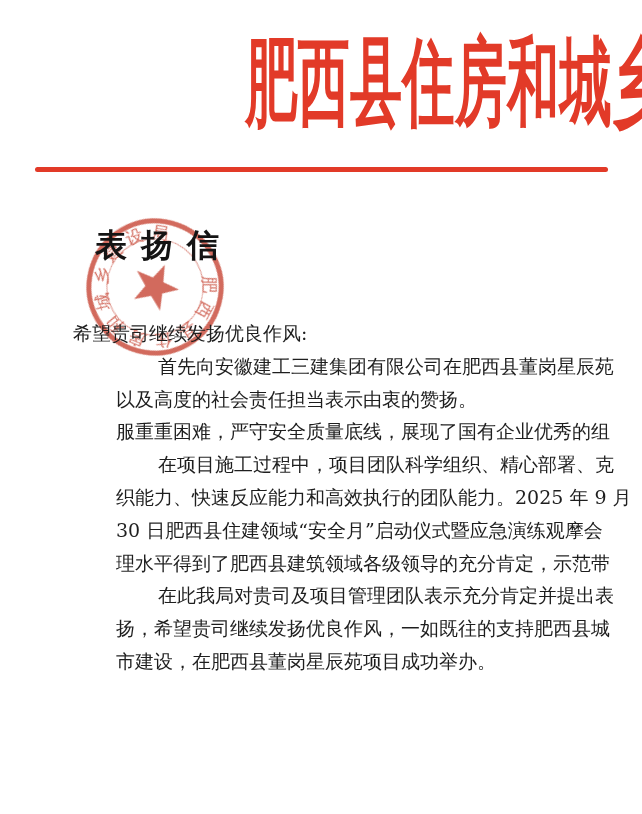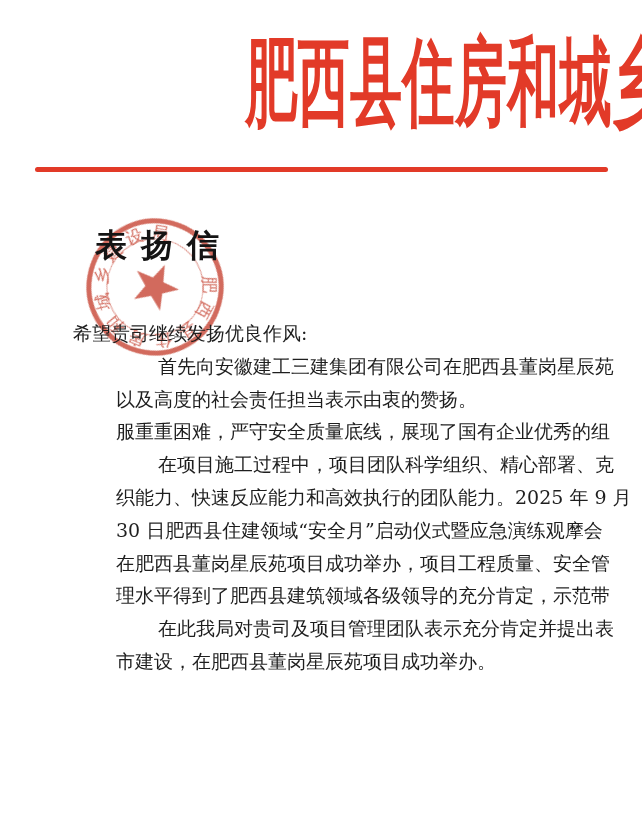--- a/index.html
+++ b/index.html
@@ -125,20 +125,20 @@
 
   <div class="letter-text">
     <div class="salutation">希望贵司继续发扬优良作风:</div>
     <div>
         <div class="line first">首先向安徽建工三建集团有限公司在肥西县董岗星辰苑</div>
         <div class="line last">以及高度的社会责任担当表示由衷的赞扬。</div>
         <div class="line">服重重困难，严守安全质量底线，展现了国有企业优秀的组</div>
         <div class="line first">在项目施工过程中，项目团队科学组织、精心部署、克</div>
         <div class="line">织能力、快速反应能力和高效执行的团队能力。2025 年 9 月</div>
         <div class="line">30 日肥西县住建领域“安全月”启动仪式暨应急演练观摩会</div>
-        <div class="line">在肥西县董岗星辰苑项目成功举办，项目工程质量、安全管</div>
         <div class="line">理水平得到了肥西县建筑领域各级领导的充分肯定，示范带</div>
         <div class="line first">在此我局对贵司及项目管理团队表示充分肯定并提出表</div>
+        <div class="line">扬，希望贵司继续发扬优良作风，一如既往的支持肥西县城</div>
         <div class="line last">市建设，在肥西县董岗星辰苑项目成功举办。</div>
       </div>
   </div>
 
 </div>
 
 </body></html>

